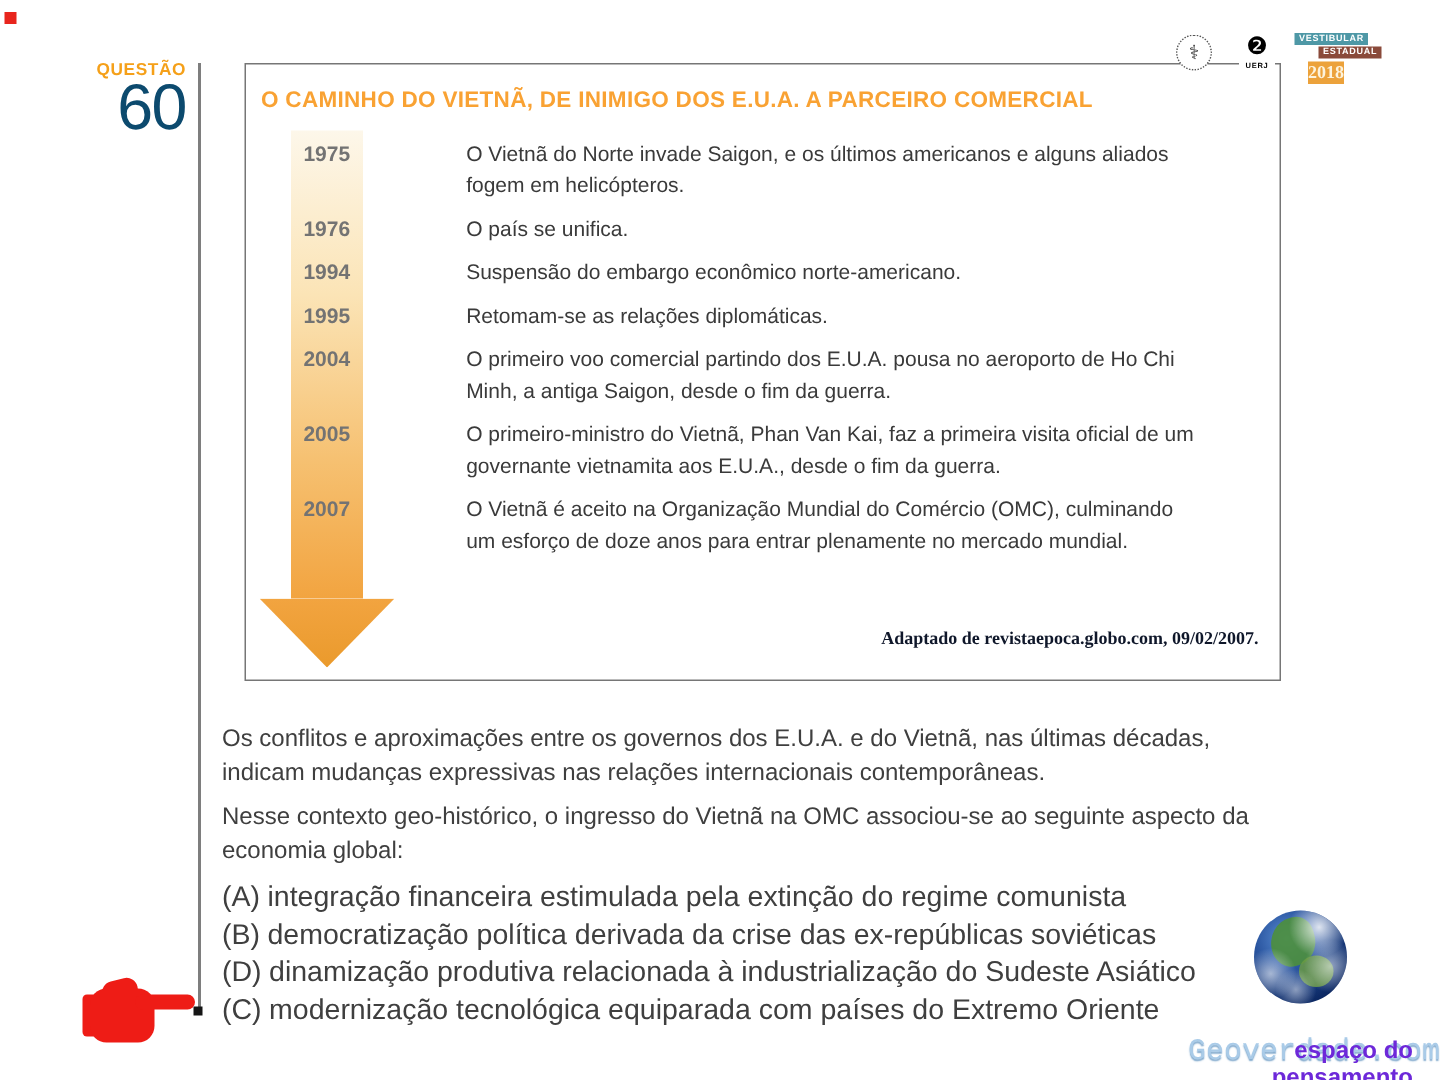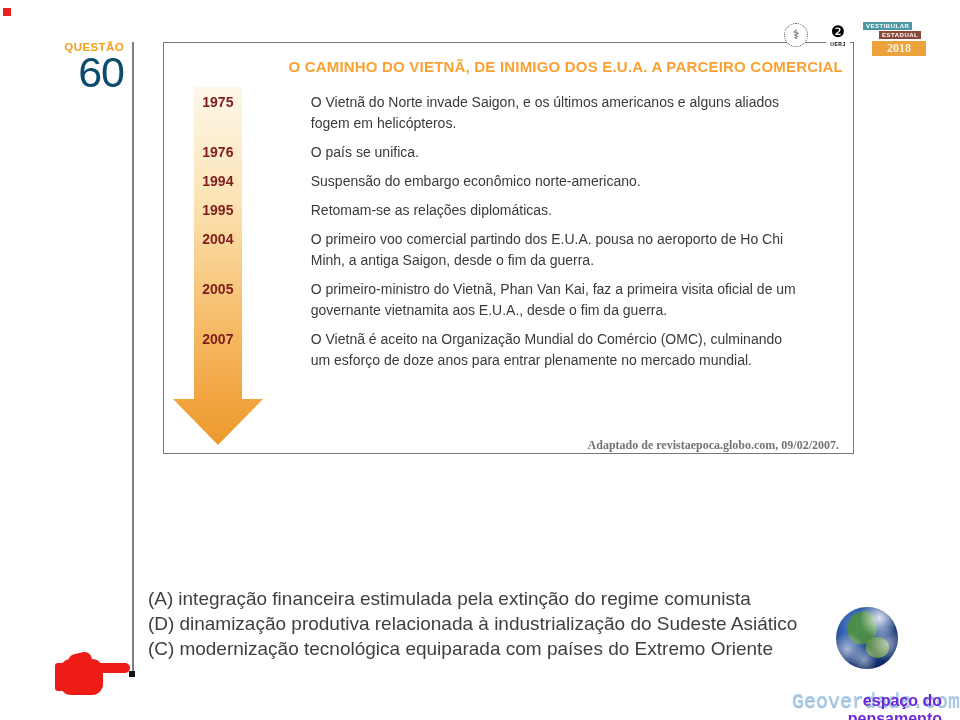--- a/index.html
+++ b/index.html
@@ -17,47 +17,47 @@
   .divider-dot{position:absolute;left:129px;top:671px;width:6px;height:6px;background:#151515;}
   
   .hand{position:absolute;left:55px;top:652px;width:76px;height:46px;}
   .hand div{position:absolute;background:#EE1C16;}
   .hand-cuff{left:0;top:11px;width:13px;height:28px;border-radius:3px;}
   .hand-thumb{left:13px;top:1px;width:24px;height:15px;border-radius:8px;transform:rotate(-14deg);}
   .hand-fist{left:5px;top:7px;width:43px;height:36px;border-radius:11px;}
   .hand-finger{left:35px;top:11px;width:40px;height:10px;border-radius:5px;}
   
   .timeline-box{position:absolute;left:163px;top:42px;width:689px;height:410px;border:1px solid #767676;background:#fff;}
-  .timeline-title{margin:15px 10px 4px 10px;text-align:right;color:#F9A233;font-weight:bold;font-size:15px;letter-spacing:.2px;}
+  .timeline-title{margin:15px 10px 4px 10px;text-align:left;color:#F9A233;font-weight:bold;font-size:15px;letter-spacing:.2px;}
   .arrow-shaft{position:absolute;left:30px;top:44px;width:48px;height:312px;
     background:linear-gradient(to bottom,#FDF7EA 0%,#FBE4B6 35%,#F6C172 70%,#F2A440 100%);}
   .arrow-head{position:absolute;left:9px;top:356px;width:90px;height:46px;
     background:linear-gradient(to bottom,#F2A440,#EA9A2C);clip-path:polygon(0 0,100% 0,50% 100%);}
   .entries{position:absolute;left:0;top:49px;width:100%;}
   .entry{display:flex;margin-bottom:8px;}
-  .entry-year{width:48px;margin-left:30px;text-align:center;font-weight:bold;font-size:14px;color:#7f1d1d;line-height:21px;}
+  .entry-year{width:48px;margin-left:30px;text-align:center;font-weight:bold;font-size:14px;color:#737373;line-height:21px;}
   .entry-text{margin-left:69px;width:545px;font-size:14px;line-height:21px;color:#3A3A3A;white-space:pre-line;}
-  .source-line{position:absolute;right:14px;bottom:0;font-family:"Liberation Serif",serif;font-weight:bold;font-size:12px;color:#737373;margin-left:40px;}
+  .source-line{position:absolute;right:14px;bottom:20px;font-family:"Liberation Serif",serif;font-weight:bold;font-size:12px;color:#0f172a;margin-left:40px;}
   
   .question-block{position:absolute;left:148px;top:481px;width:775px;color:#3F3F3F;font-size:16px;}
   .q-par{white-space:pre-line;line-height:23px;margin:0 0 6px 0;}
   .options{position:absolute;left:148px;top:586px;color:#3F3F3F;font-size:19px;}
   .option{height:25px;line-height:25px;}
   .opt-label{margin-right:5px;}
   
   .seal{position:absolute;left:784px;top:23px;width:22px;height:22px;border:1px dotted #555;border-radius:50%;
     background:#fff;text-align:center;line-height:22px;font-size:13px;color:#333;}
   .uerj-logo{position:absolute;left:826px;top:23px;width:24px;height:30px;background:#fff;text-align:center;}
   .uerj-glyph{font-size:16px;line-height:18px;color:#000;}
   .uerj-word{font-size:5px;font-weight:bold;color:#000;letter-spacing:.5px;}
   .badge{position:absolute;left:862px;top:21px;width:60px;height:36px;background:#fff;}
   .badge span{position:absolute;color:#fff;font-weight:bold;white-space:nowrap;}
   .badge-vestibular{left:1px;top:1px;background:#4E98A6;font-size:6px;padding:1px 3px;letter-spacing:.5px;}
   .badge-estadual{left:17px;top:10px;background:#8A4A3A;font-size:6px;padding:1px 3px;letter-spacing:.5px;}
-  .badge-year{left:10px;top:20px;background:#ECA23B;color:#FDF3DC !important;font-size:12px;padding:0 15px;
+  .badge-year{left:10px;top:20px;background:#ECA23B;color:#FDF3DC !important;font-size:12px;padding:0 0;
     font-family:"Liberation Serif",serif;}
   
   .globe{position:absolute;left:836px;top:607px;width:62px;height:62px;border-radius:50%;overflow:hidden;
     background:radial-gradient(circle at 35% 30%,#5B8FD4 0%,#2A55A0 35%,#0D2A66 75%,#061A45 100%);}
   .globe .land1{position:absolute;left:18%;top:8%;width:48%;height:52%;background:#4D8F3C;
     border-radius:60% 40% 55% 45%;transform:rotate(-15deg);opacity:.9;}
   .globe .land2{position:absolute;left:48%;top:48%;width:38%;height:34%;background:#6A9A44;border-radius:50%;opacity:.85;}
   .globe .clouds{position:absolute;inset:0;border-radius:50%;
     background:radial-gradient(circle at 70% 18%,rgba(255,255,255,.85),transparent 30%),
                radial-gradient(circle at 18% 68%,rgba(255,255,255,.6),transparent 26%),
@@ -132,28 +132,35 @@
       <div class="entry">
         <div class="entry-year">2007</div>
         <div class="entry-text">O Vietnã é aceito na Organização Mundial do Comércio (OMC), culminando
 um esforço de doze anos para entrar plenamente no mercado mundial.</div>
       </div>
     </div>
   <div class="source-line">Adaptado de revistaepoca.globo.com, 09/02/2007.</div>
 </div>
 
 <div class="question-block">
+  <p class="q-par">Os conflitos e aproximações entre os governos dos E.U.A. e do Vietnã, nas últimas décadas,
+indicam mudanças expressivas nas relações internacionais contemporâneas.</p>
+  <p class="q-par">Nesse contexto geo-histórico, o ingresso do Vietnã na OMC associou-se ao seguinte aspecto da
+economia global:</p>
 </div>
 
 <div class="options">
 
     <div class="option">
       <span class="opt-label">(A)</span><span class="opt-text">integração financeira estimulada pela extinção do regime comunista</span>
     </div>
 
+    <div class="option">
+      <span class="opt-label">(B)</span><span class="opt-text">democratização política derivada da crise das ex-repúblicas soviéticas</span>
+    </div>
 
     <div class="option">
       <span class="opt-label">(D)</span><span class="opt-text">dinamização produtiva relacionada à industrialização do Sudeste Asiático</span>
     </div>
 
     <div class="option">
       <span class="opt-label">(C)</span><span class="opt-text">modernização tecnológica equiparada com países do Extremo Oriente</span>
     </div>
   </div>
 

